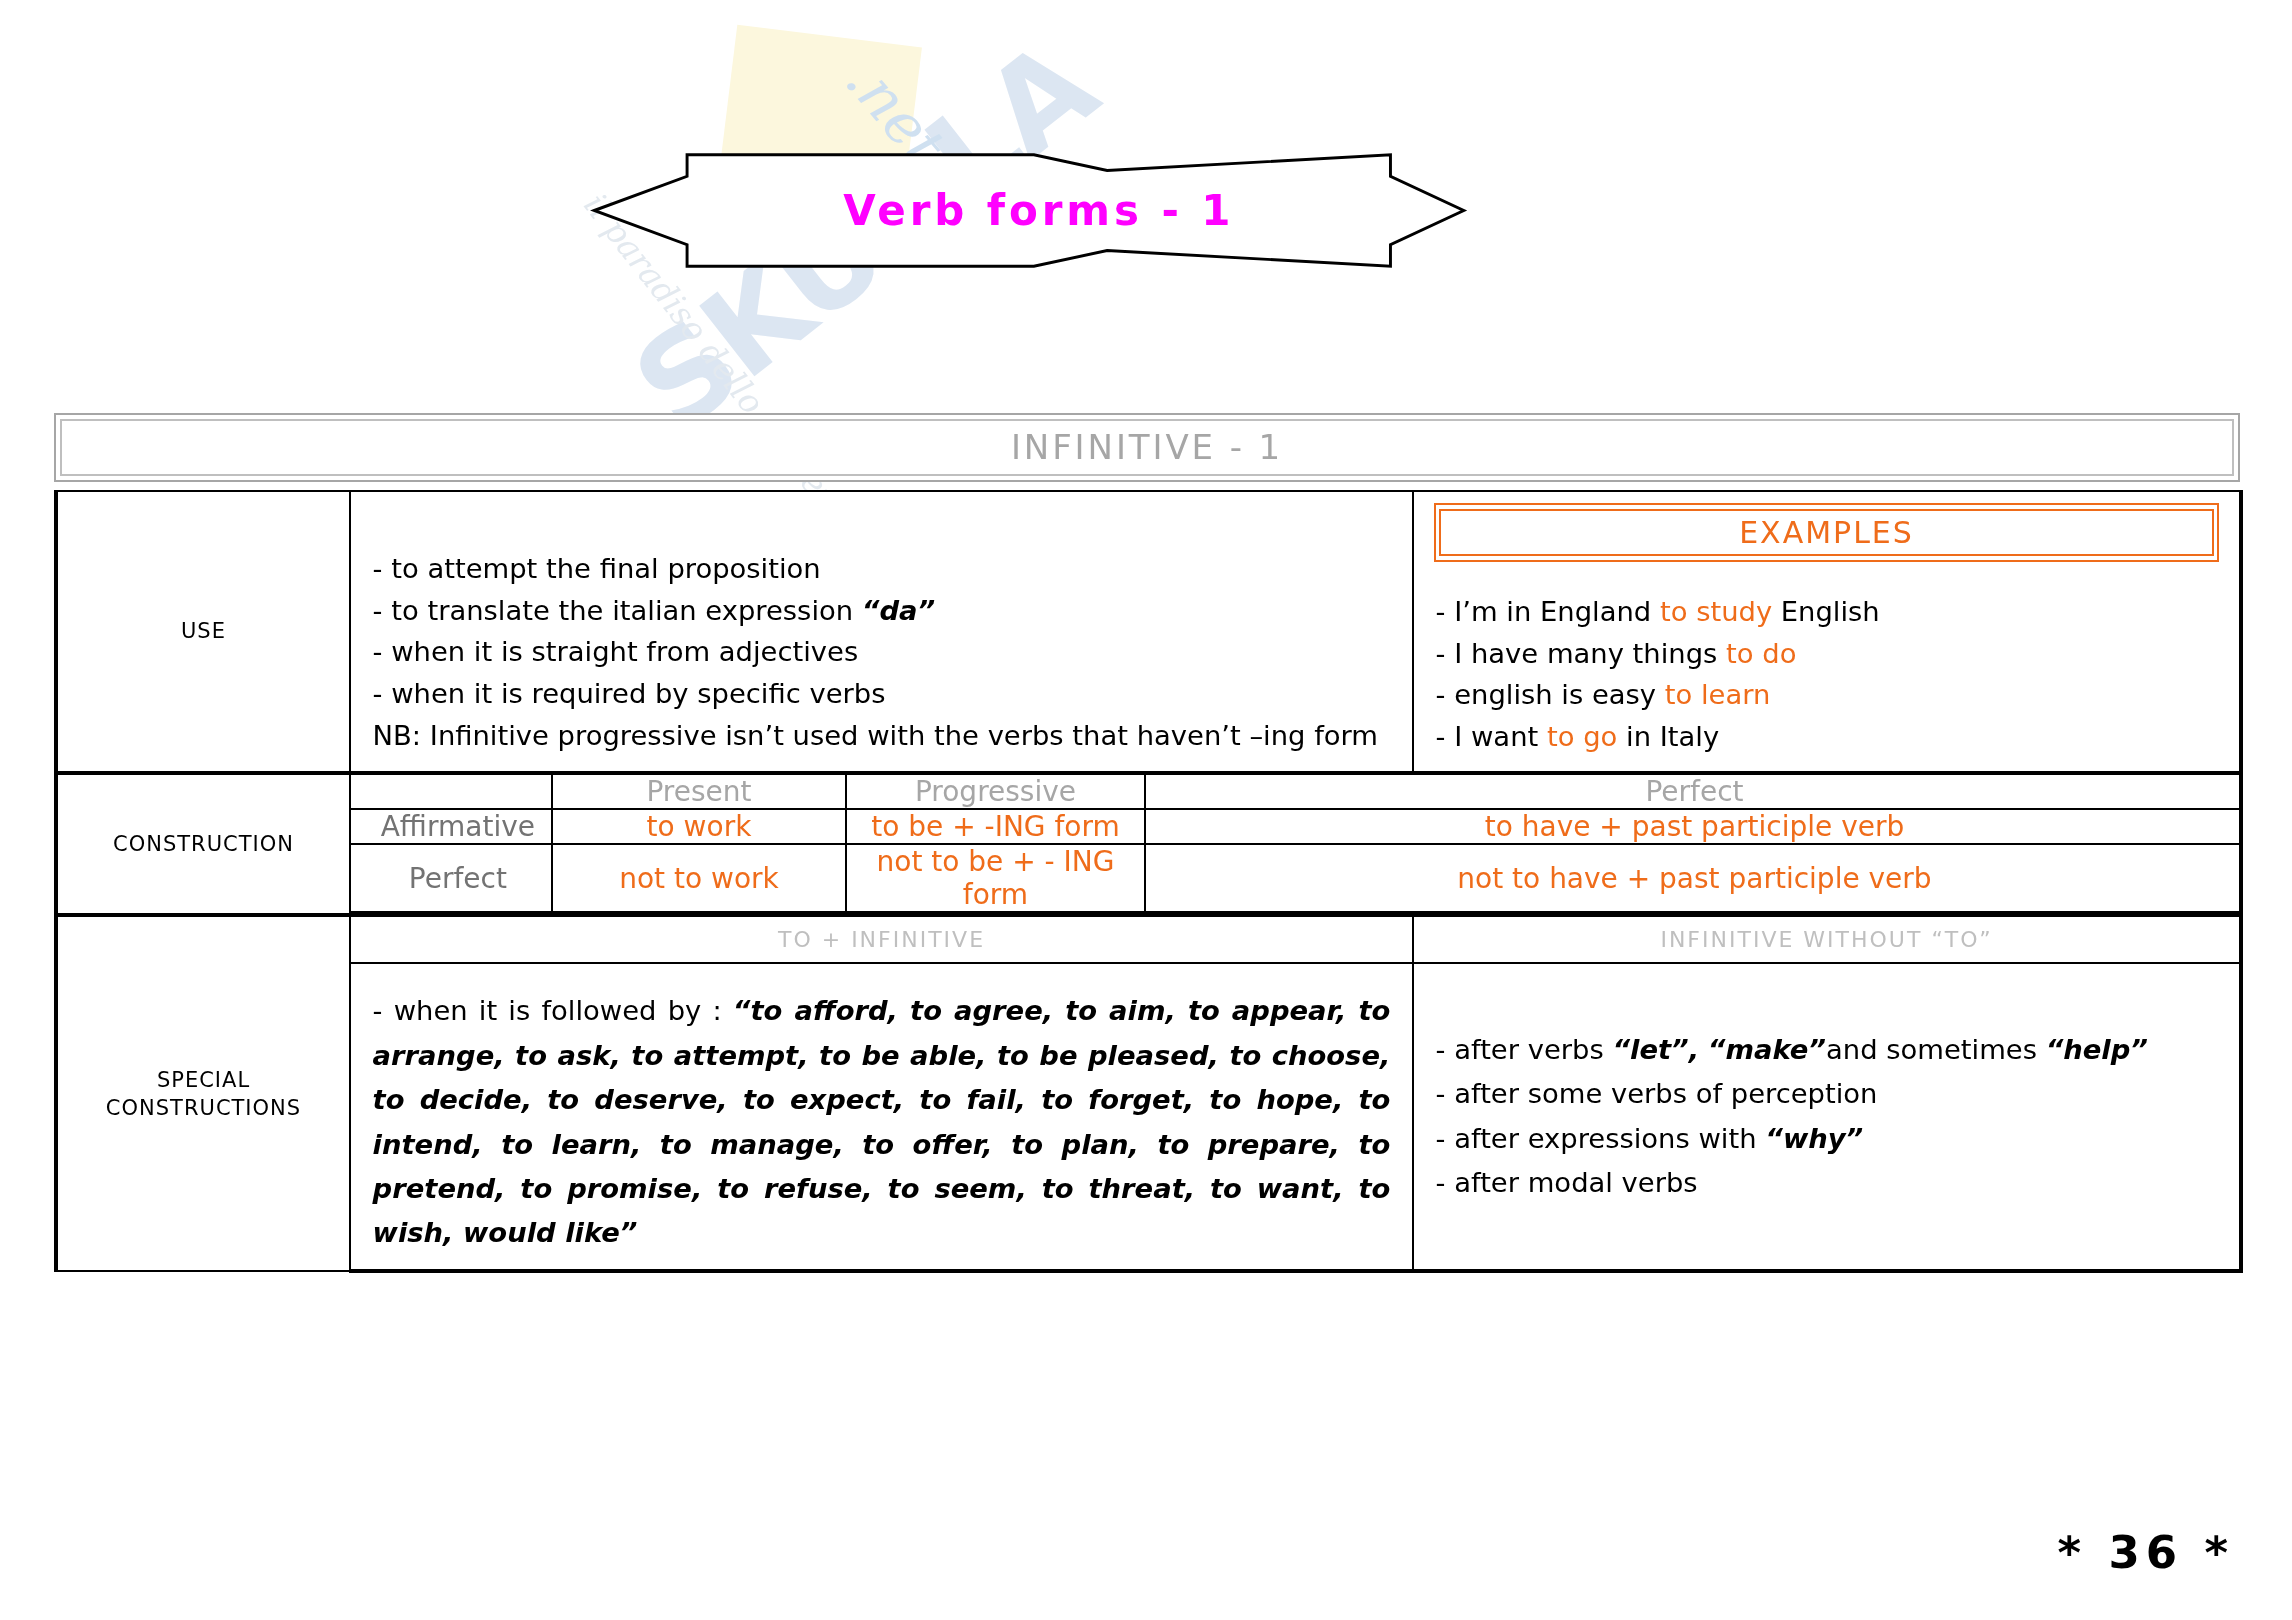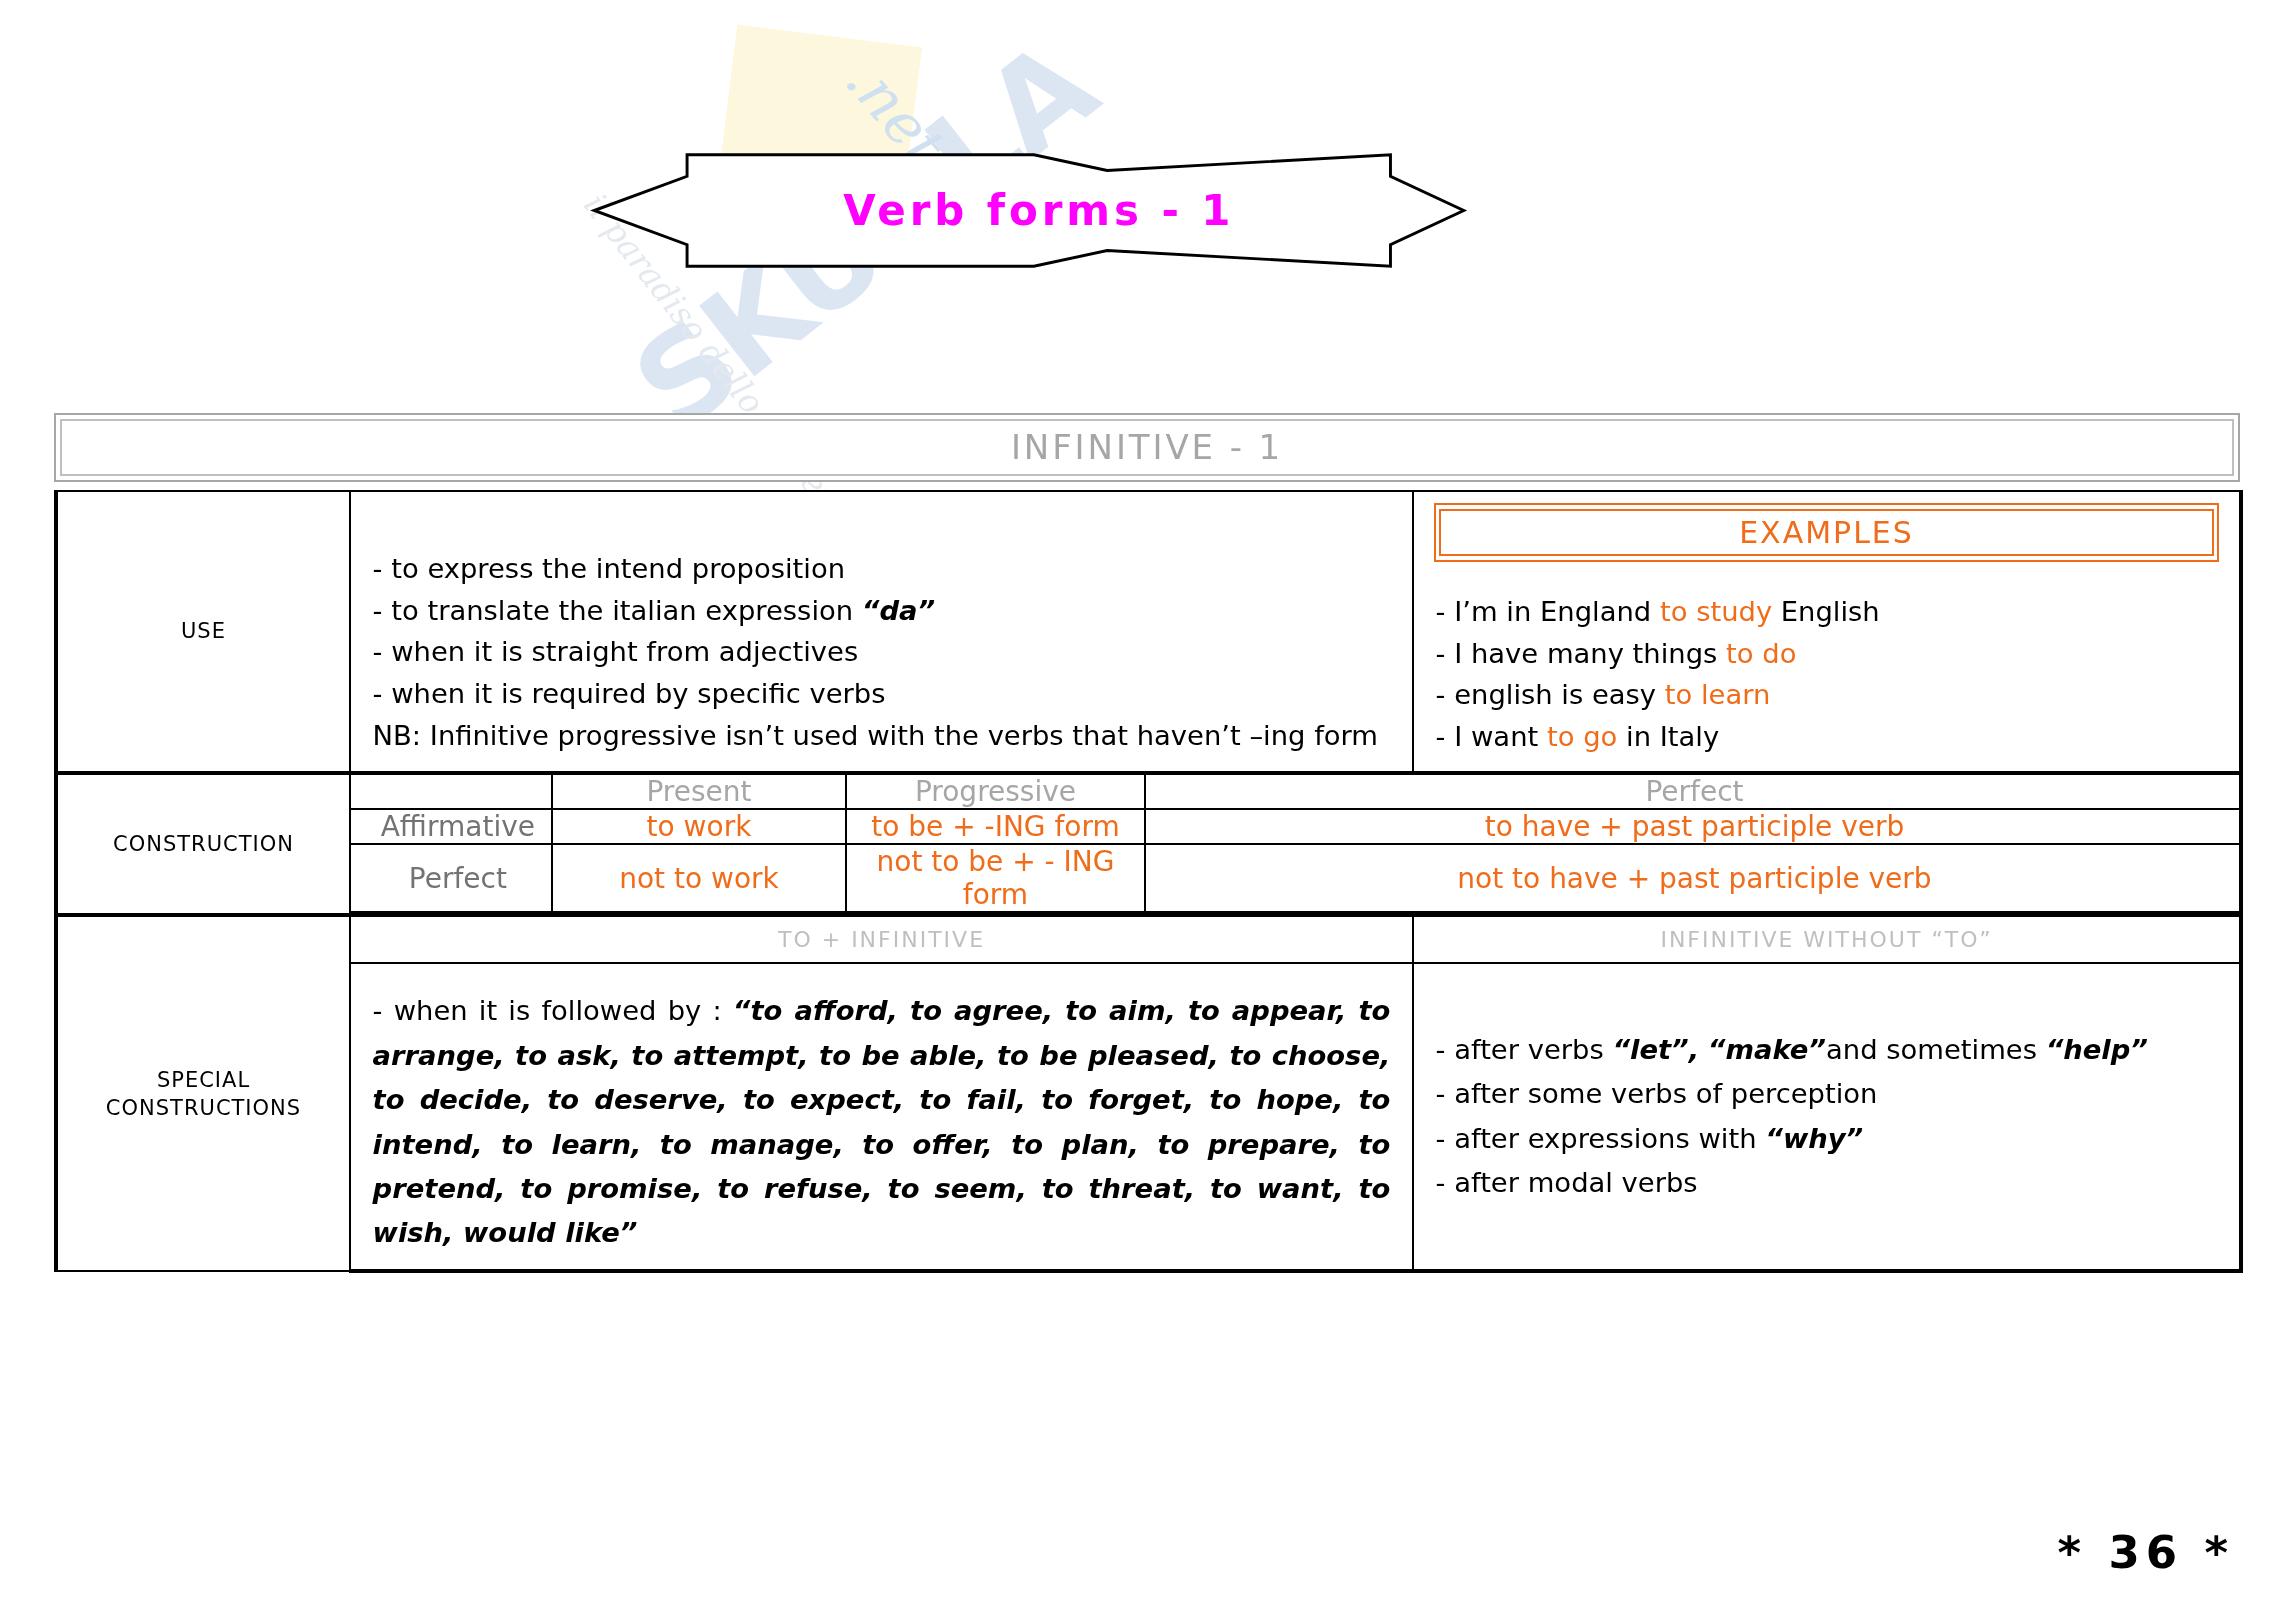--- a/index.html
+++ b/index.html
@@ -276,21 +276,21 @@
       <col style="width:1063px">
       <col style="width:828px">
     </colgroup>
 
     <tbody>
         <tr>
       <td class="rowlabel thick-left">USE</td>
 
       <td class="cell-pad" style="padding-top:55px;">
         <div class="body-line">
-          <span>- to express the intend proposition</span><span class="em-it"></span>
+          <span>- to attempt the final proposition</span><span class="em-it"></span>
         </div>
         <div class="body-line">
           <span>- to translate the italian expression </span><span class="em-it">“da”</span>
         </div>
         <div class="body-line">
           <span>- when it is straight from adjectives</span><span class="em-it"></span>
         </div>
         <div class="body-line">
           <span>- when it is required by specific verbs</span><span class="em-it"></span>
         </div>

